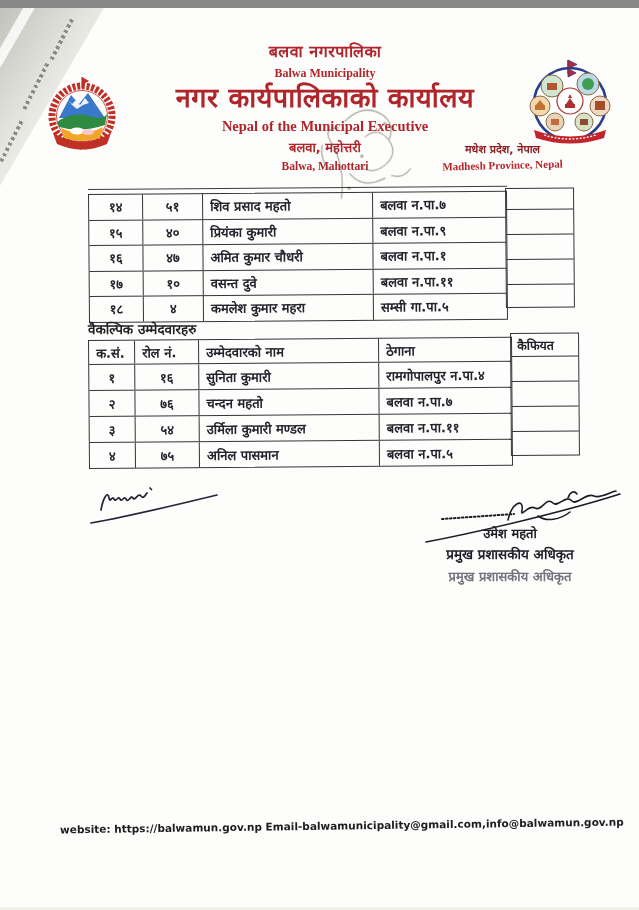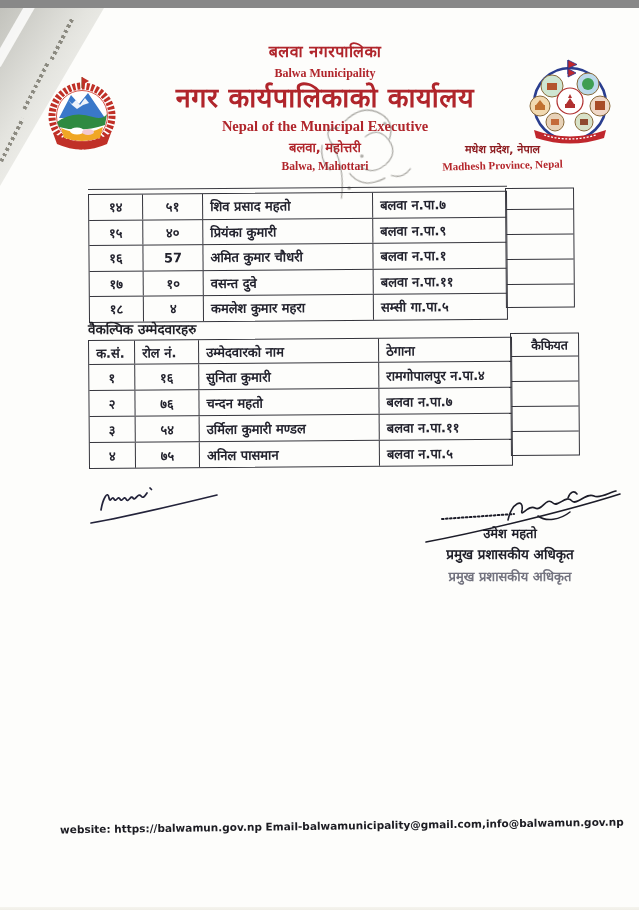--- a/index.html
+++ b/index.html
@@ -45,21 +45,21 @@
   .c{box-sizing:border-box; font-size:13px; font-weight:600; display:flex; align-items:center; overflow:hidden; white-space:nowrap;}
   .c + .c{border-left:1.5px solid #34343b;}
   .cc{justify-content:center;}
   .cl{padding-left:7px;}
   #t1 .trow{height:24.5px;}
   #t1 .c1{width:53px;} #t1 .c2{width:60px;} #t1 .c3{width:170px;} #t1 .c4{width:134px;}
   #t2 .trow{height:25px;}
   #t2 .hrow{height:23px;}
   #t2 .c1{width:45px;} #t2 .c2{width:64px;} #t2 .c3{width:180px;} #t2 .c4{width:133px;}
   .remark{border:1.5px solid #34343b; transform:rotate(-.45deg); transform-origin:left top;}
-  .rcell{box-sizing:border-box; border-top:1.5px solid #34343b; font-size:12.5px; font-weight:600; padding-left:20px; display:flex; align-items:center; white-space:nowrap;}
+  .rcell{box-sizing:border-box; border-top:1.5px solid #34343b; font-size:12.5px; font-weight:600; padding-left:6px; display:flex; align-items:center; white-space:nowrap;}
   .rcell:first-child{border-top:none;}
   .preline{left:88px; top:181px; width:419px; height:0; border-top:1.4px solid #3c3c42; transform:rotate(-.45deg); transform-origin:left top;}
   .sec-title{left:88px; top:312px; font-size:13.5px; font-weight:bold; color:#1f1f26;}
   
   .sig-name{left:430px; top:516px; width:160px; text-align:center; font-size:13px; font-weight:bold; color:#1e1e28;}
   .sig-title{left:415px; top:537px; width:190px; text-align:center; font-size:13.5px; font-weight:bold; color:#1e1e28;}
   .sig-stamp{left:415px; top:559px; width:190px; text-align:center; font-size:13px; font-weight:600; color:#73737f; filter:blur(.3px);}
   
   .footer{left:60px; top:812px; width:490px; font-size:10.5px; font-weight:bold; color:#1c1c22; transform:rotate(-.8deg); white-space:nowrap;}
   .bottom-edge{left:0; top:899px; width:639px; height:11px; background:linear-gradient(to bottom,#f5f4ee,#e2e0d6);}
@@ -148,21 +148,21 @@
       <div class="c c4 cl">बलवा न.पा.७</div>
     </div>
     <div class="trow">
       <div class="c c1 cc">१५</div>
       <div class="c c2 cc">४०</div>
       <div class="c c3 cl">प्रियंका कुमारी</div>
       <div class="c c4 cl">बलवा न.पा.९</div>
     </div>
     <div class="trow">
       <div class="c c1 cc">१६</div>
-      <div class="c c2 cc">57</div>
+      <div class="c c2 cc">४७</div>
       <div class="c c3 cl">अमित कुमार चौधरी</div>
       <div class="c c4 cl">बलवा न.पा.१</div>
     </div>
     <div class="trow">
       <div class="c c1 cc">१७</div>
       <div class="c c2 cc">१०</div>
       <div class="c c3 cl">वसन्त दुवे</div>
       <div class="c c4 cl">बलवा न.पा.११</div>
     </div>
     <div class="trow">

